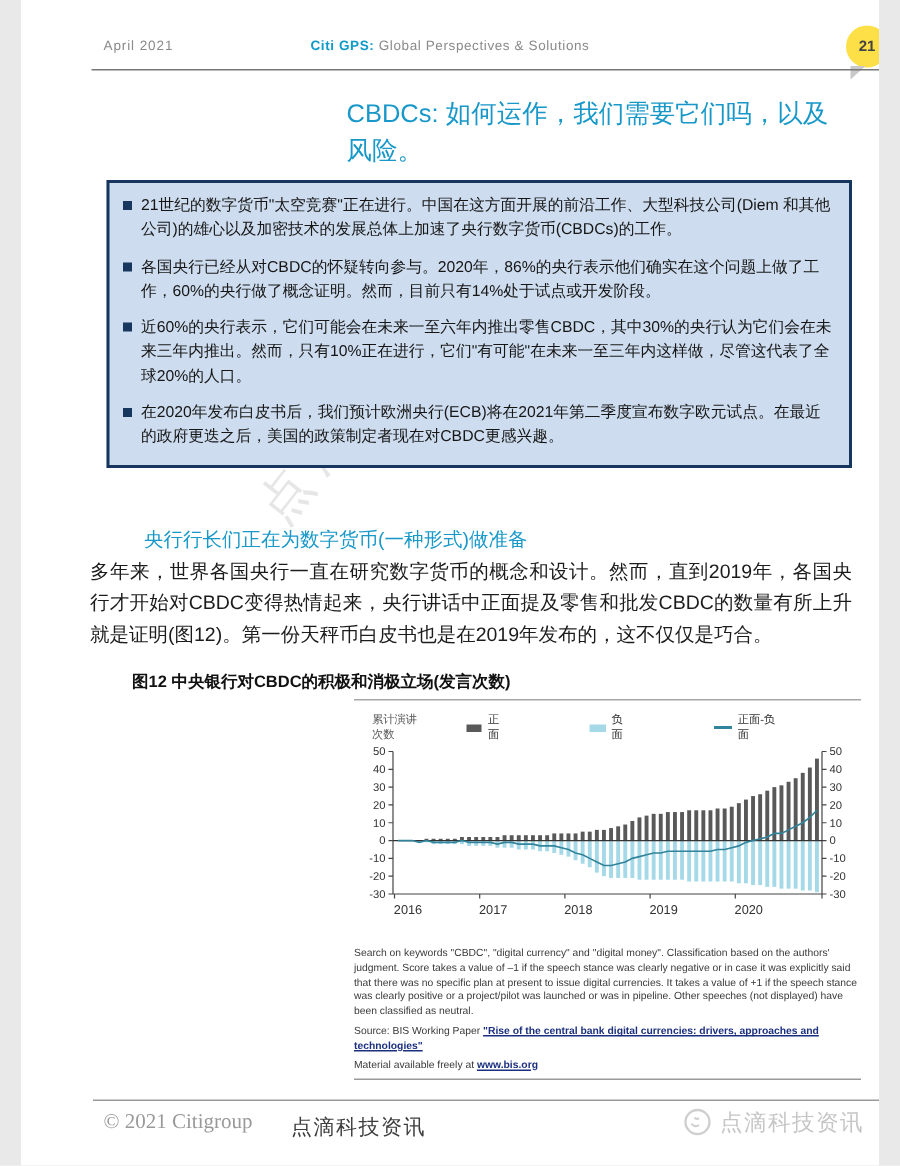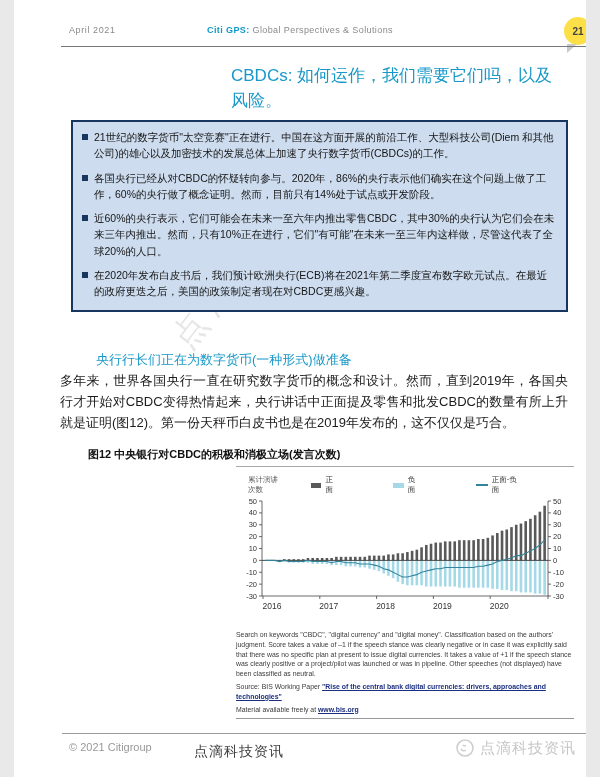--- a/index.html
+++ b/index.html
@@ -38,21 +38,21 @@
   .lg-line{display:inline-block;width:15px;height:1.5px;margin-right:4px;}
   .notes{font-size:6.9px;line-height:1.42;color:#3a3a3a;margin-top:3px;}
   .navlink{color:#1b2f7e;font-weight:bold;text-decoration:underline;cursor:pointer;}
   .fig-rule-bot{border-top:1px solid #999;margin-top:4px;}
   
   .stamp{position:absolute;left:148px;top:330px;font-size:34px;letter-spacing:8px;
          color:rgba(140,140,140,.22);transform:rotate(-52deg);transform-origin:left top;
          white-space:nowrap;pointer-events:none;}
   
   .ftr-rule{position:absolute;left:48px;top:733px;width:552px;border-top:1.5px solid #9a9a9a;}
-  .ftr-copy{position:absolute;left:55px;top:741px;font-size:11px;color:#999;}
+  .ftr-copy{position:absolute;left:55px;top:741px;font-size:14px;color:#999;font-family:Liberation Serif, serif;}
   .ftr-channel{position:absolute;left:180px;top:743px;font-size:14px;color:#3d3d3d;letter-spacing:1px;}
   .ftr-wm{position:absolute;right:10px;top:738px;display:flex;align-items:center;
           font-size:15px;color:#c6c6c6;letter-spacing:1px;}
   .ftr-wm svg{margin-right:5px;}
   svg text{font-family:"Liberation Sans",sans-serif;}
 </style>
 </head>
 <body>
 
 <div class="page">

